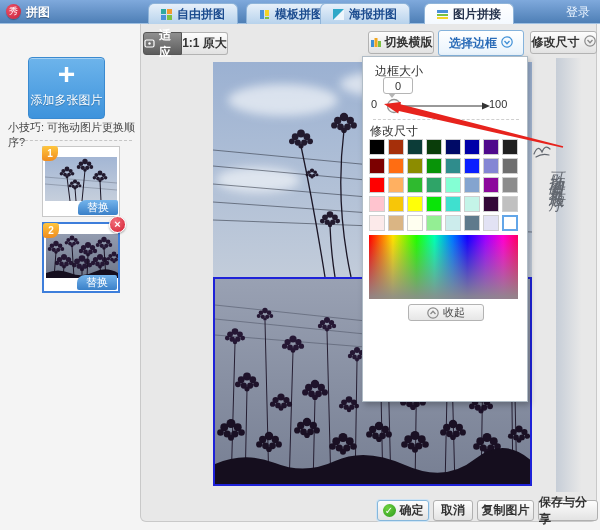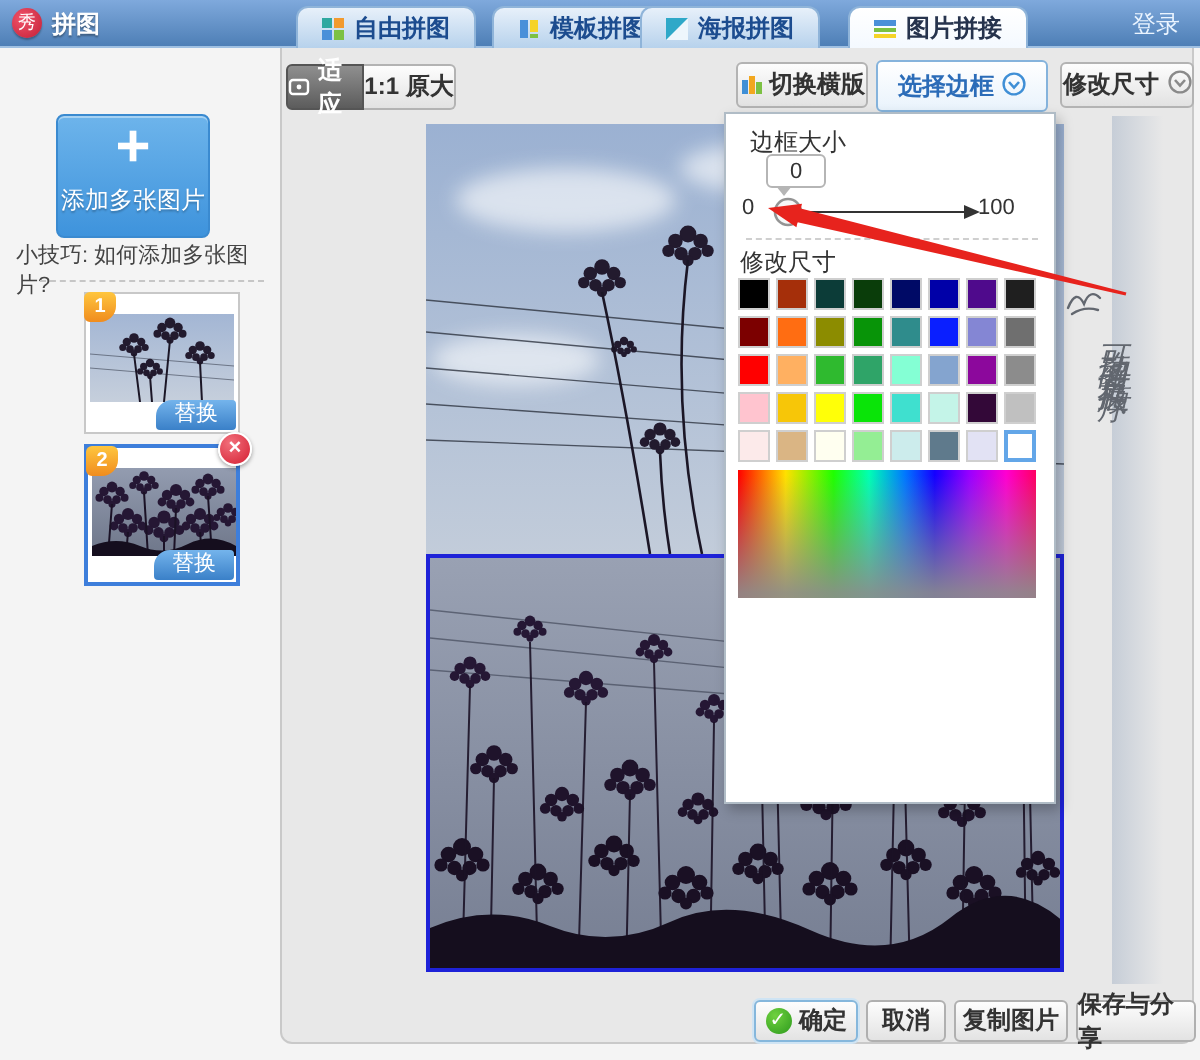--- a/index.html
+++ b/index.html
@@ -163,21 +163,21 @@
       <span>图片拼接</span>
     </div>
 
     <span class="login">登录</span>
   </div>
 
   <div class="add-btn">
     <span class="add-plus">+</span>
     <span class="add-label">添加多张图片</span>
   </div>
-  <div class="tip">小技巧: 如何添加多张图片?</div>
+  <div class="tip">小技巧: 可拖动图片更换顺序?</div>
   <div class="dash"></div>
 
   <div class="card" style="top:146px">
     <span class="badge">1</span>
     <div class="ph">
       <svg width="72" height="44" viewBox="0 0 72 44">
         <defs>
             <linearGradient id="sk1" x1="0" y1="0" x2="0" y2="1">
               <stop offset="0" stop-color="#a3b6d4"></stop>
               <stop offset="1" stop-color="#c6cfdc"></stop>
@@ -410,20 +410,29 @@
         <div class="sw" style="background-color: rgb(252, 234, 234);"></div>
         <div class="sw" style="background-color: rgb(218, 181, 132);"></div>
         <div class="sw" style="background-color: rgb(255, 255, 240);"></div>
         <div class="sw" style="background-color: rgb(148, 238, 148);"></div>
         <div class="sw" style="background-color: rgb(204, 236, 236);"></div>
         <div class="sw" style="background-color: rgb(95, 122, 140);"></div>
         <div class="sw" style="background-color: rgb(226, 226, 244);"></div>
         <div class="sw selected" style="background-color: rgb(255, 255, 255);"></div>
       </div>
     <div class="grad"></div>
+    <div class="collapse">
+      <span style="display:inline-flex">
+        <svg width="12" height="12">
+            <circle cx="6" cy="6" r="5.2" fill="none" stroke="#8a8a8a" stroke-width="1.2"></circle>
+            <path d="M3.5 7 L6 4.2 L8.5 7" fill="none" stroke="#8a8a8a" stroke-width="1.3"></path>
+          </svg>
+      </span>
+      <span>收起</span>
+    </div>
   </div>
 
   <svg class="arrow-svg" width="200" height="70">
     <polygon points="14,14 31,11.9 30.4,14.3 193.2,56.2 192.8,57.8 28.8,21.1 28.2,23.6" fill="#e7231d"></polygon>
   </svg>
 
   <svg class="scribble" width="22" height="20">
     <path d="M3 14 Q7 4 11 12 Q14 4 19 9 M5 17 Q11 13 18 15" fill="none" stroke="#62676f" stroke-width="1.2" stroke-linecap="round"></path>
   </svg>
   <div class="hand">可拖动图片更换顺序。</div>

